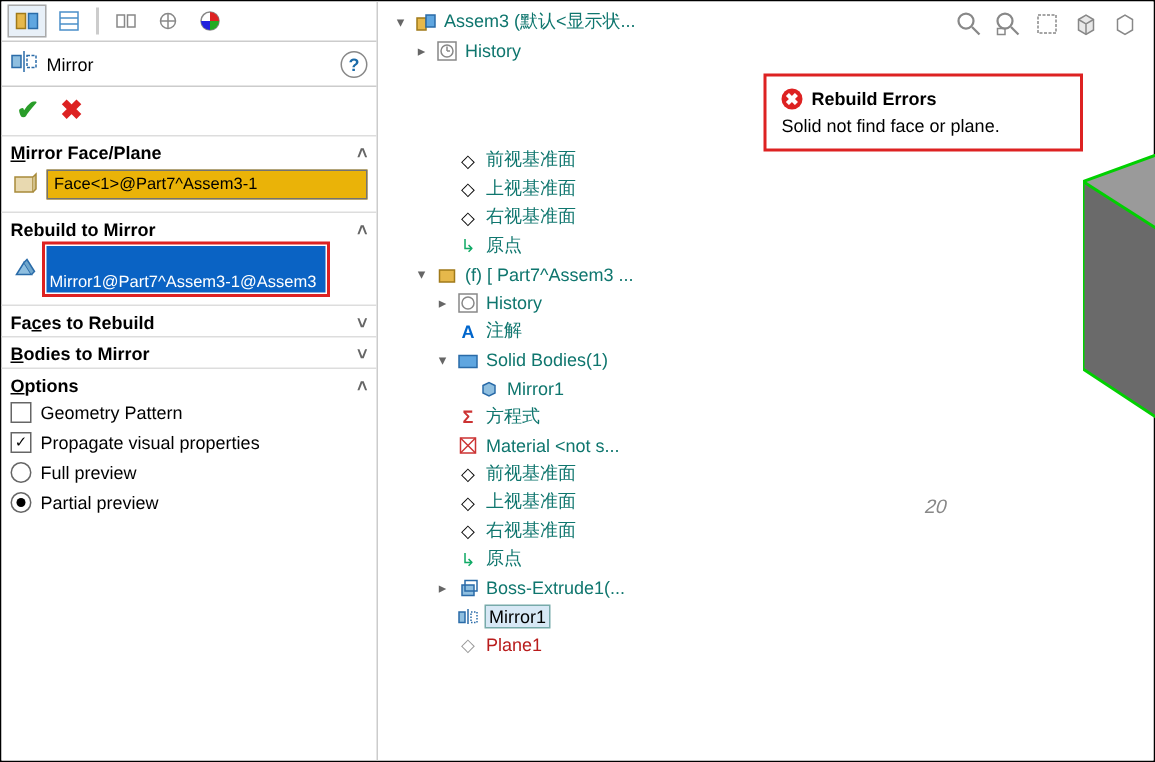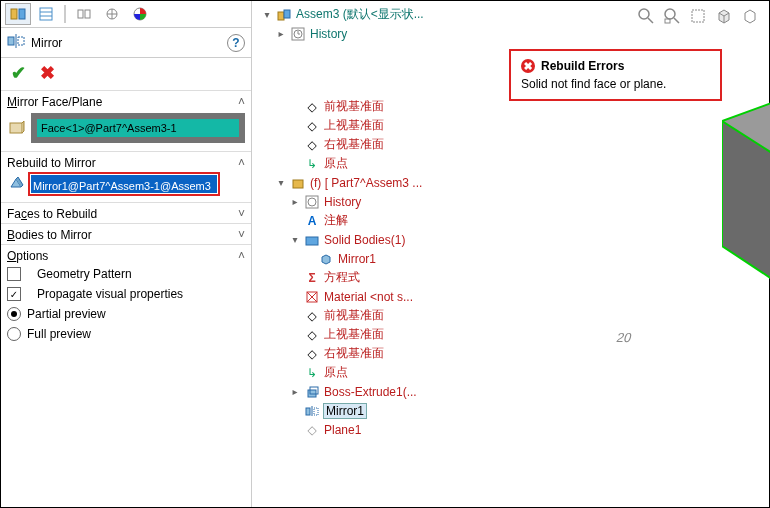--- a/index.html
+++ b/index.html
@@ -10,47 +10,47 @@
   .tab{width:24px;height:20px;display:flex;align-items:center;justify-content:center;border:1px solid transparent}
   .tab.active{border:1px solid #aaa;background:#e8f0f8}
   .tab svg{width:16px;height:16px}
   .cmd-title{display:flex;align-items:center;justify-content:space-between;padding:4px 6px;border-bottom:1px solid #ccc}
   .cmd-title .lhs{display:flex;align-items:center;gap:6px;font-weight:normal}
   .cmd-title .info{width:16px;height:16px;border:1px solid #888;border-radius:50%;display:flex;align-items:center;justify-content:center;color:#1a6aa8;font-weight:bold}
   .okrow{display:flex;gap:14px;padding:4px 10px 6px}
   .okrow .check{color:#2a9d2a;font-size:18px;font-weight:bold}
   .okrow .x{color:#d22;font-size:18px;font-weight:bold}
   .sep{height:1px;background:#ddd}
-  .section-h{display:flex;align-items:center;justify-content:space-between;padding:4px 6px 2px;font-weight:normal;font-size:12px}
+  .section-h{display:flex;align-items:center;justify-content:space-between;padding:4px 6px 2px;font-weight:bold;font-size:12px}
   .section-h .chev{color:#666}
   .section-h .ul{text-decoration:underline}
   .field{display:flex;align-items:center;gap:4px;margin:2px 6px 8px}
   .field .icon{width:20px;height:20px;display:flex;align-items:center;justify-content:center}
-  .field input{flex:1;height:18px;border:6px solid #737373;font-size:11px;padding:0 4px;background:#14b8a6}
+  .field input{flex:1;height:18px;border:1px solid #737373;font-size:11px;padding:0 4px;background:#eab308}
   .list{margin:2px 6px 8px;display:flex;flex-direction:column;gap:2px}
   .list .row{display:flex;align-items:center;gap:4px}
   .list .row .icon{width:20px;height:20px;display:flex;align-items:center;justify-content:center}
-  .sel{background:#0a63c4;color:#fff;padding:5px 6px 1px 2px;display:inline-block;font-size:11px}
+  .sel{background:#0a63c4;color:#fff;padding:18px 6px 1px 2px;display:inline-block;font-size:11px}
   .redbox{outline:2px solid #d22;outline-offset:1px}
   .opts{padding:2px 6px 6px;display:flex;flex-direction:column;gap:6px}
-  .ck{display:flex;gap:16px}
+  .ck{display:flex;gap:6px}
   .ck .box{width:12px;height:12px;border:1px solid #666;display:flex;align-items:center;justify-content:center;font-size:10px;color:#000}
   .radio{display:flex;align-items:center;gap:6px}
   .radio .r{width:12px;height:12px;border:1px solid #666;border-radius:50%;display:flex;align-items:center;justify-content:center}
   .radio .r .dot{width:6px;height:6px;background:#000;border-radius:50%}
   
   .right{flex:1;position:relative;background:#fff}
   .toolbar-right{position:absolute;top:6px;right:10px;display:flex;gap:8px;align-items:center}
   .toolbar-right svg{width:18px;height:18px}
   .tree{position:absolute;top:4px;left:10px;width:240px;font-size:12px}
   .node{display:flex;align-items:center;gap:4px;height:19px;white-space:nowrap}
   .node .tw{width:10px;color:#666;font-size:10px;text-align:center}
   .node .ic{width:16px;height:16px;display:flex;align-items:center;justify-content:center}
   .node .txt{color:#0f766e}
-  .node .link{color:#b91c1c}
+  .node .link{color:#0f766e}
   .ind1{padding-left:14px}.ind2{padding-left:28px}.ind3{padding-left:42px}
   .highlight{background:#d7e8f5;outline:1px solid #7aa;display:inline-block;padding:0 2px}
   
   .balloon{position:absolute;top:48px;left:257px;width:189px;border:2px solid #d22;background:#fff;padding:8px 10px;z-index:5}
   .balloon .hdr{display:flex;align-items:center;gap:6px;font-weight:bold;margin-bottom:4px}
   .balloon .eicon{width:14px;height:14px;background:#d22;color:#fff;border-radius:50%;display:flex;align-items:center;justify-content:center;font-size:11px}
   .dimtxt{position:absolute;bottom:162px;right:138px;color:#888;font-size:13px;transform:skewX(-15deg)}
   
   .scene{position:absolute;top:80px;left:470px}
 </style>
@@ -167,28 +167,28 @@
     <div class="opts">
       <label class="ck">
         <span class="box"></span>
         <span><span class="ul">G</span><span>eometry Pattern</span></span>
       </label>
       <label class="ck">
         <span class="box">✓</span>
         <span>Propagate visual properties</span>
       </label>
       <label class="radio">
+        <span class="r"></span>
+        <span><span class="ul">F</span><span>ull preview</span></span>
+      </label>
+      <label class="radio">
         <span class="r">
             <span class="dot"></span>
           </span>
         <span><span class="ul">P</span><span>artial preview</span></span>
-      </label>
-      <label class="radio">
-        <span class="r"></span>
-        <span><span class="ul">F</span><span>ull preview</span></span>
       </label>
     </div>
   </div>
 
   <div class="right">
 
     <div class="toolbar-right">
       <span><svg viewBox="0 0 18 18">
             <circle cx="7" cy="7" r="5" fill="none" stroke="#888" stroke-width="1.5"></circle>
             <line x1="11" y1="11" x2="16" y2="16" stroke="#888" stroke-width="1.5"></line>

